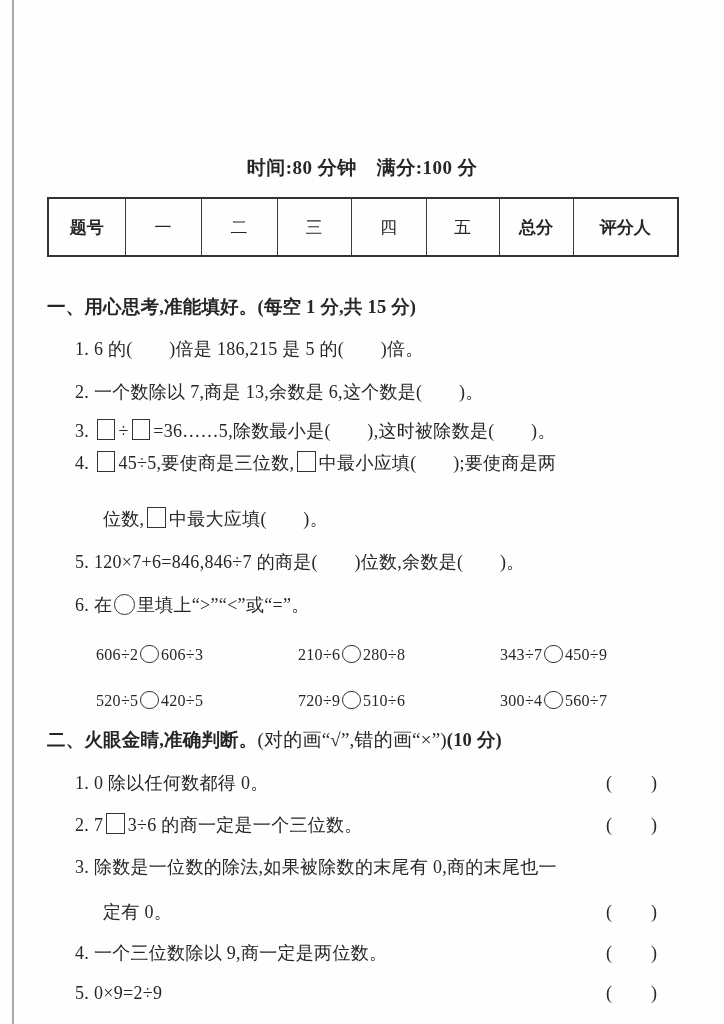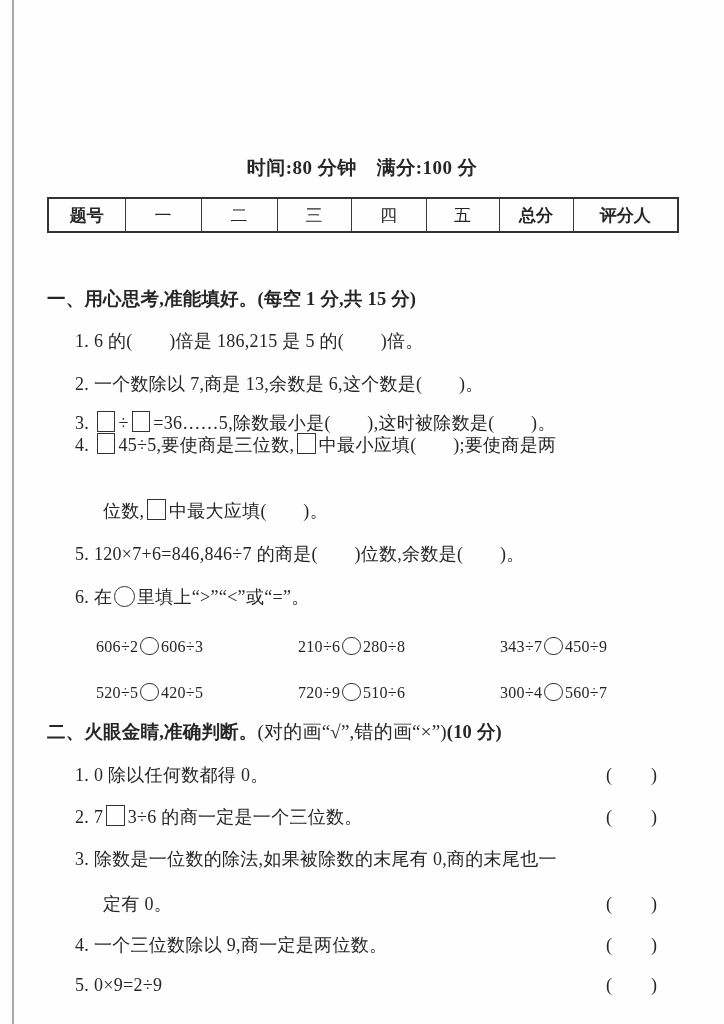--- a/index.html
+++ b/index.html
@@ -18,26 +18,26 @@
     display:flex;justify-content:center;gap:20px;
     font-weight:700;font-size:19px;letter-spacing:0.5px;
   }
   table.score-table{
     position:absolute;left:47px;top:197px;width:630px;
     border-collapse:collapse;table-layout:fixed;
     font-size:17px;border:2px solid #333;
   }
   table.score-table td{
     border:1.4px solid #3a3a3a;height:32px;
-    text-align:center;padding:0;vertical-align:middle;
+    text-align:center;padding:12px;vertical-align:middle;
   }
   .b{font-weight:700;}
   .line{
     position:absolute;font-size:18px;line-height:26px;
-    white-space:nowrap;letter-spacing:0.3px;
+    white-space:nowrap;letter-spacing:0.3px;margin-top:8px;
   }
   .title{font-weight:700;font-size:18.5px;letter-spacing:0.2px;}
   .title .note{font-weight:400;font-size:19px;}
   .comp{font-size:16px;}
   .parens{font-size:18px;letter-spacing:1px;}
   .sq{
     display:inline-block;width:0.92em;height:1.04em;
     border:1.4px solid #333;vertical-align:-0.16em;margin:0 3px;
     background:transparent;
   }
@@ -81,21 +81,21 @@
         <td class="b">总分</td>
         <td class="b">评分人</td>
       </tr>
     </tbody>
   </table>
 
   <div class="line title" style="top:286px;left:47px">一、用心思考,准能填好。(每空 1 分,共 15 分)</div>
   <div class="line" style="top:328px;left:75px">1. 6 的(　　)倍是 186,215 是 5 的(　　)倍。</div>
   <div class="line" style="top:371px;left:75px">2. 一个数除以 7,商是 13,余数是 6,这个数是(　　)。</div>
   <div class="line" style="top:410px;left:75px">3. <span class="sq"></span>÷<span class="sq"></span>=36……5,除数最小是(　　),这时被除数是(　　)。</div>
-  <div class="line" style="top:432px;left:75px">4. <span class="sq"></span>45÷5,要使商是三位数,<span class="sq"></span>中最小应填(　　);要使商是两</div>
+  <div class="line" style="top:442px;left:75px">4. <span class="sq"></span>45÷5,要使商是三位数,<span class="sq"></span>中最小应填(　　);要使商是两</div>
   <div class="line" style="top:498px;left:103px">位数,<span class="sq"></span>中最大应填(　　)。</div>
   <div class="line" style="top:541px;left:75px">5. 120×7+6=846,846÷7 的商是(　　)位数,余数是(　　)。</div>
   <div class="line" style="top:584px;left:75px">6. 在<span class="ci"></span>里填上“&gt;”“&lt;”或“=”。</div>
 
   <div class="line comp" style="top:634px;left:96px">606÷2<span class="ci"></span>606÷3</div>
   <div class="line comp" style="top:634px;left:298px">210÷6<span class="ci"></span>280÷8</div>
   <div class="line comp" style="top:634px;left:500px">343÷7<span class="ci"></span>450÷9</div>
   <div class="line comp" style="top:680px;left:96px">520÷5<span class="ci"></span>420÷5</div>
   <div class="line comp" style="top:680px;left:298px">720÷9<span class="ci"></span>510÷6</div>
   <div class="line comp" style="top:680px;left:500px">300÷4<span class="ci"></span>560÷7</div>

